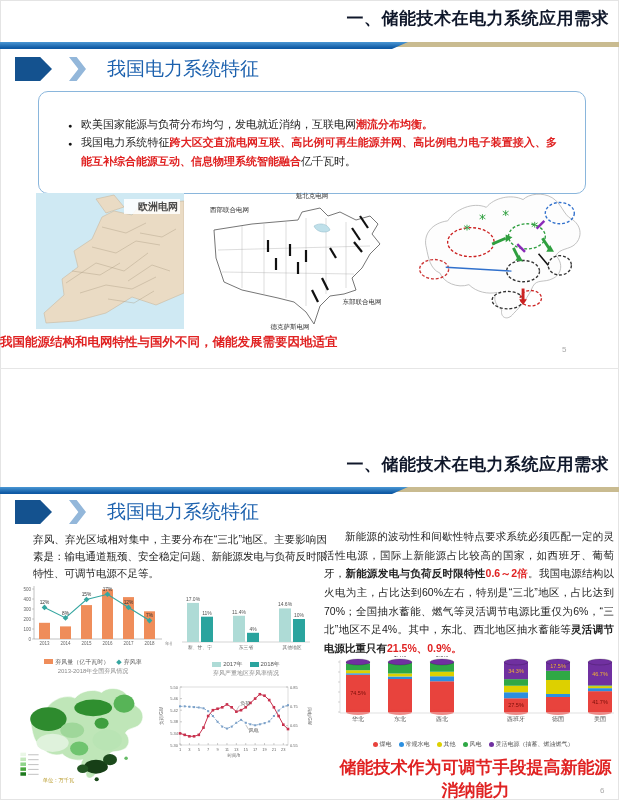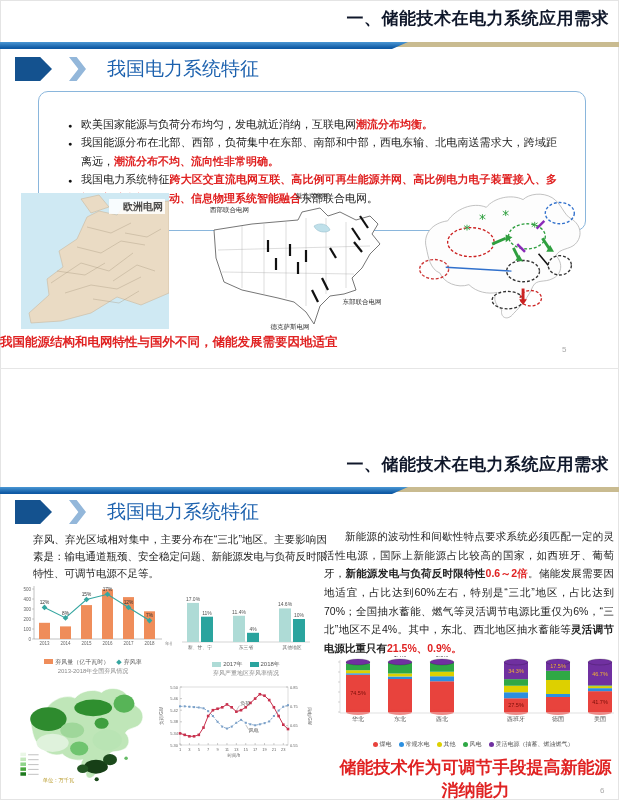--- a/index.html
+++ b/index.html
@@ -32,21 +32,21 @@
 
   .bullet-box{position:absolute;left:38px;top:91px;width:548px;box-sizing:border-box;
               border:1.5px solid #8ab6dc;border-radius:10px;padding:7px 12px 7px 26px;background:#fff;}
   .bullet-box ul{margin:16px;padding:0;list-style:none;}
   .bullet-box li{font-size:11px;line-height:1.68;color:#1c1c1c;position:relative;text-align:justify;}
   .bullet-box li::before{content:"●";font-size:7px;position:absolute;left:-13px;top:5px;color:#111;}
   .seg-red{color:#e02222;font-weight:bold;}
   .seg-bold{font-weight:bold;}
 
   .map-box{position:absolute;}
-  #map-eu{left:21px;top:193px;width:120px;height:136px;}
+  #map-eu{left:36px;top:193px;width:120px;height:136px;}
   #map-us{left:202px;top:188px;width:190px;height:143px;}
   #map-cn{left:398px;top:188px;width:196px;height:145px;}
 
   .caption1{position:absolute;top:334px;left:0;width:100%;text-align:left;
             font-size:12.5px;font-weight:bold;color:#e02222;}
   .pagenum{position:absolute;font-size:8px;color:#aaa;}
   #slide1 .pagenum{top:345px;left:562px;}
   #slide2 .pagenum{top:417px;left:600px;}
 
   .para-left{position:absolute;left:18px;top:162px;width:294px;font-size:10.5px;line-height:1.62;
@@ -82,22 +82,21 @@
   </div>
   <div class="sec">
     <div class="arrow1"></div>
     <div class="arrow2"></div>
     <div class="sec-title">我国电力系统特征</div>
   </div>
 
   <div class="bullet-box">
     <ul>
       <li><span>欧美国家能源与负荷分布均匀，发电就近消纳，互联电网</span><span class="seg-red">潮流分布均衡。</span></li>
-      <li><span>我国能源分布在北部、西部，负荷集中在东部、南部和中部，西电东输、北电南送需求大，跨域距离远，</span><span class="seg-red">潮流分布不均、流向性非常明确。</span></li>
-      <li><span>我国电力系统特征</span><span class="seg-red">跨大区交直流电网互联、高比例可再生能源并网、高比例电力电子装置接入、多能互补综合能源互动、信息物理系统智能融合</span><span>东部联合电网。</span></li>
+      <li><span>我国电力系统特征</span><span class="seg-red">跨大区交直流电网互联、高比例可再生能源并网、高比例电力电子装置接入、多能互补综合能源互动、信息物理系统智能融合</span><span>亿千瓦时。</span></li>
     </ul>
   </div>
 
   <div id="map-eu" class="map-box">
     <svg width="148" height="136" viewBox="0 0 148 136">
       <rect x="0" y="0" width="148" height="136" fill="#cfe9f3"></rect>
       <path d="M8,120 L28,102 L26,86 L42,74 L38,58 L56,46 L66,24 L78,18 L96,22 L104,12 L148,8 L148,100 L120,112 L96,104 L70,120 L40,128 L10,130 Z" fill="#eadbc4" stroke="#c9b8a0" stroke-width="0.6"></path>
       <path d="M60,6 L78,2 L88,14 L70,20 Z" fill="#eadbc4" stroke="#c9b8a0" stroke-width="0.6"></path>
       <g stroke="#a99a82" stroke-width="0.4" fill="none">
         <path d="M30,90 L60,70 L88,78 L112,60"></path>
@@ -194,21 +193,21 @@
     <div class="bar-tan"></div>
     <div class="bar-blue"></div>
   </div>
   <div class="sec">
     <div class="arrow1"></div>
     <div class="arrow2"></div>
     <div class="sec-title">我国电力系统特征</div>
   </div>
 
   <div class="para-left">弃风、弃光区域相对集中，主要分布在“三北”地区。主要影响因素是：输电通道瓶颈、安全稳定问题、新能源发电与负荷反时限特性、可调节电源不足等。</div>
-  <div class="para-right"><span>新能源的波动性和间歇性特点要求系统必须匹配一定的灵活性电源，国际上新能源占比较高的国家，如西班牙、葡萄牙，</span><span class="seg-bold">新能源发电与负荷反时限特性</span><span class="seg-red">0.6～2倍</span><span>。储能发展需要因地适宜，占比达到60%左右，特别是“三北”地区，占比达到70%；全国抽水蓄能、燃气等灵活调节电源比重仅为6%，“三北”地区不足4%。其中，东北、西北地区抽水蓄能等</span><span class="seg-bold">灵活调节电源比重只有</span><span class="seg-red">21.5%、0.9%。</span></div>
+  <div class="para-right"><span>新能源的波动性和间歇性特点要求系统必须匹配一定的灵活性电源，国际上新能源占比较高的国家，如西班牙、葡萄牙，</span><span class="seg-bold">新能源发电与负荷反时限特性</span><span class="seg-red">0.6～2倍</span><span>。我国电源结构以火电为主，占比达到60%左右，特别是“三北”地区，占比达到70%；全国抽水蓄能、燃气等灵活调节电源比重仅为6%，“三北”地区不足4%。其中，东北、西北地区抽水蓄能等</span><span class="seg-bold">灵活调节电源比重只有</span><span class="seg-red">21.5%、0.9%。</span></div>
 
   <div id="chart-wind" class="chart"><svg width="158" height="70" viewBox="0 0 158 70">
         <line x1="20" y1="3" x2="20" y2="56" stroke="#999" stroke-width="0.6"></line>
         <line x1="20" y1="56" x2="148" y2="56" stroke="#999" stroke-width="0.6"></line>
         <line x1="18" y1="56" x2="20" y2="56" stroke="#999" stroke-width="0.5"></line>
         <text x="17" y="57.6" font-size="4.5" fill="#666" text-anchor="end">0</text>
         <line x1="18" y1="46" x2="20" y2="46" stroke="#999" stroke-width="0.5"></line>
         <text x="17" y="47.6" font-size="4.5" fill="#666" text-anchor="end">100</text>
         <line x1="18" y1="36" x2="20" y2="36" stroke="#999" stroke-width="0.5"></line>
         <text x="17" y="37.6" font-size="4.5" fill="#666" text-anchor="end">200</text>

